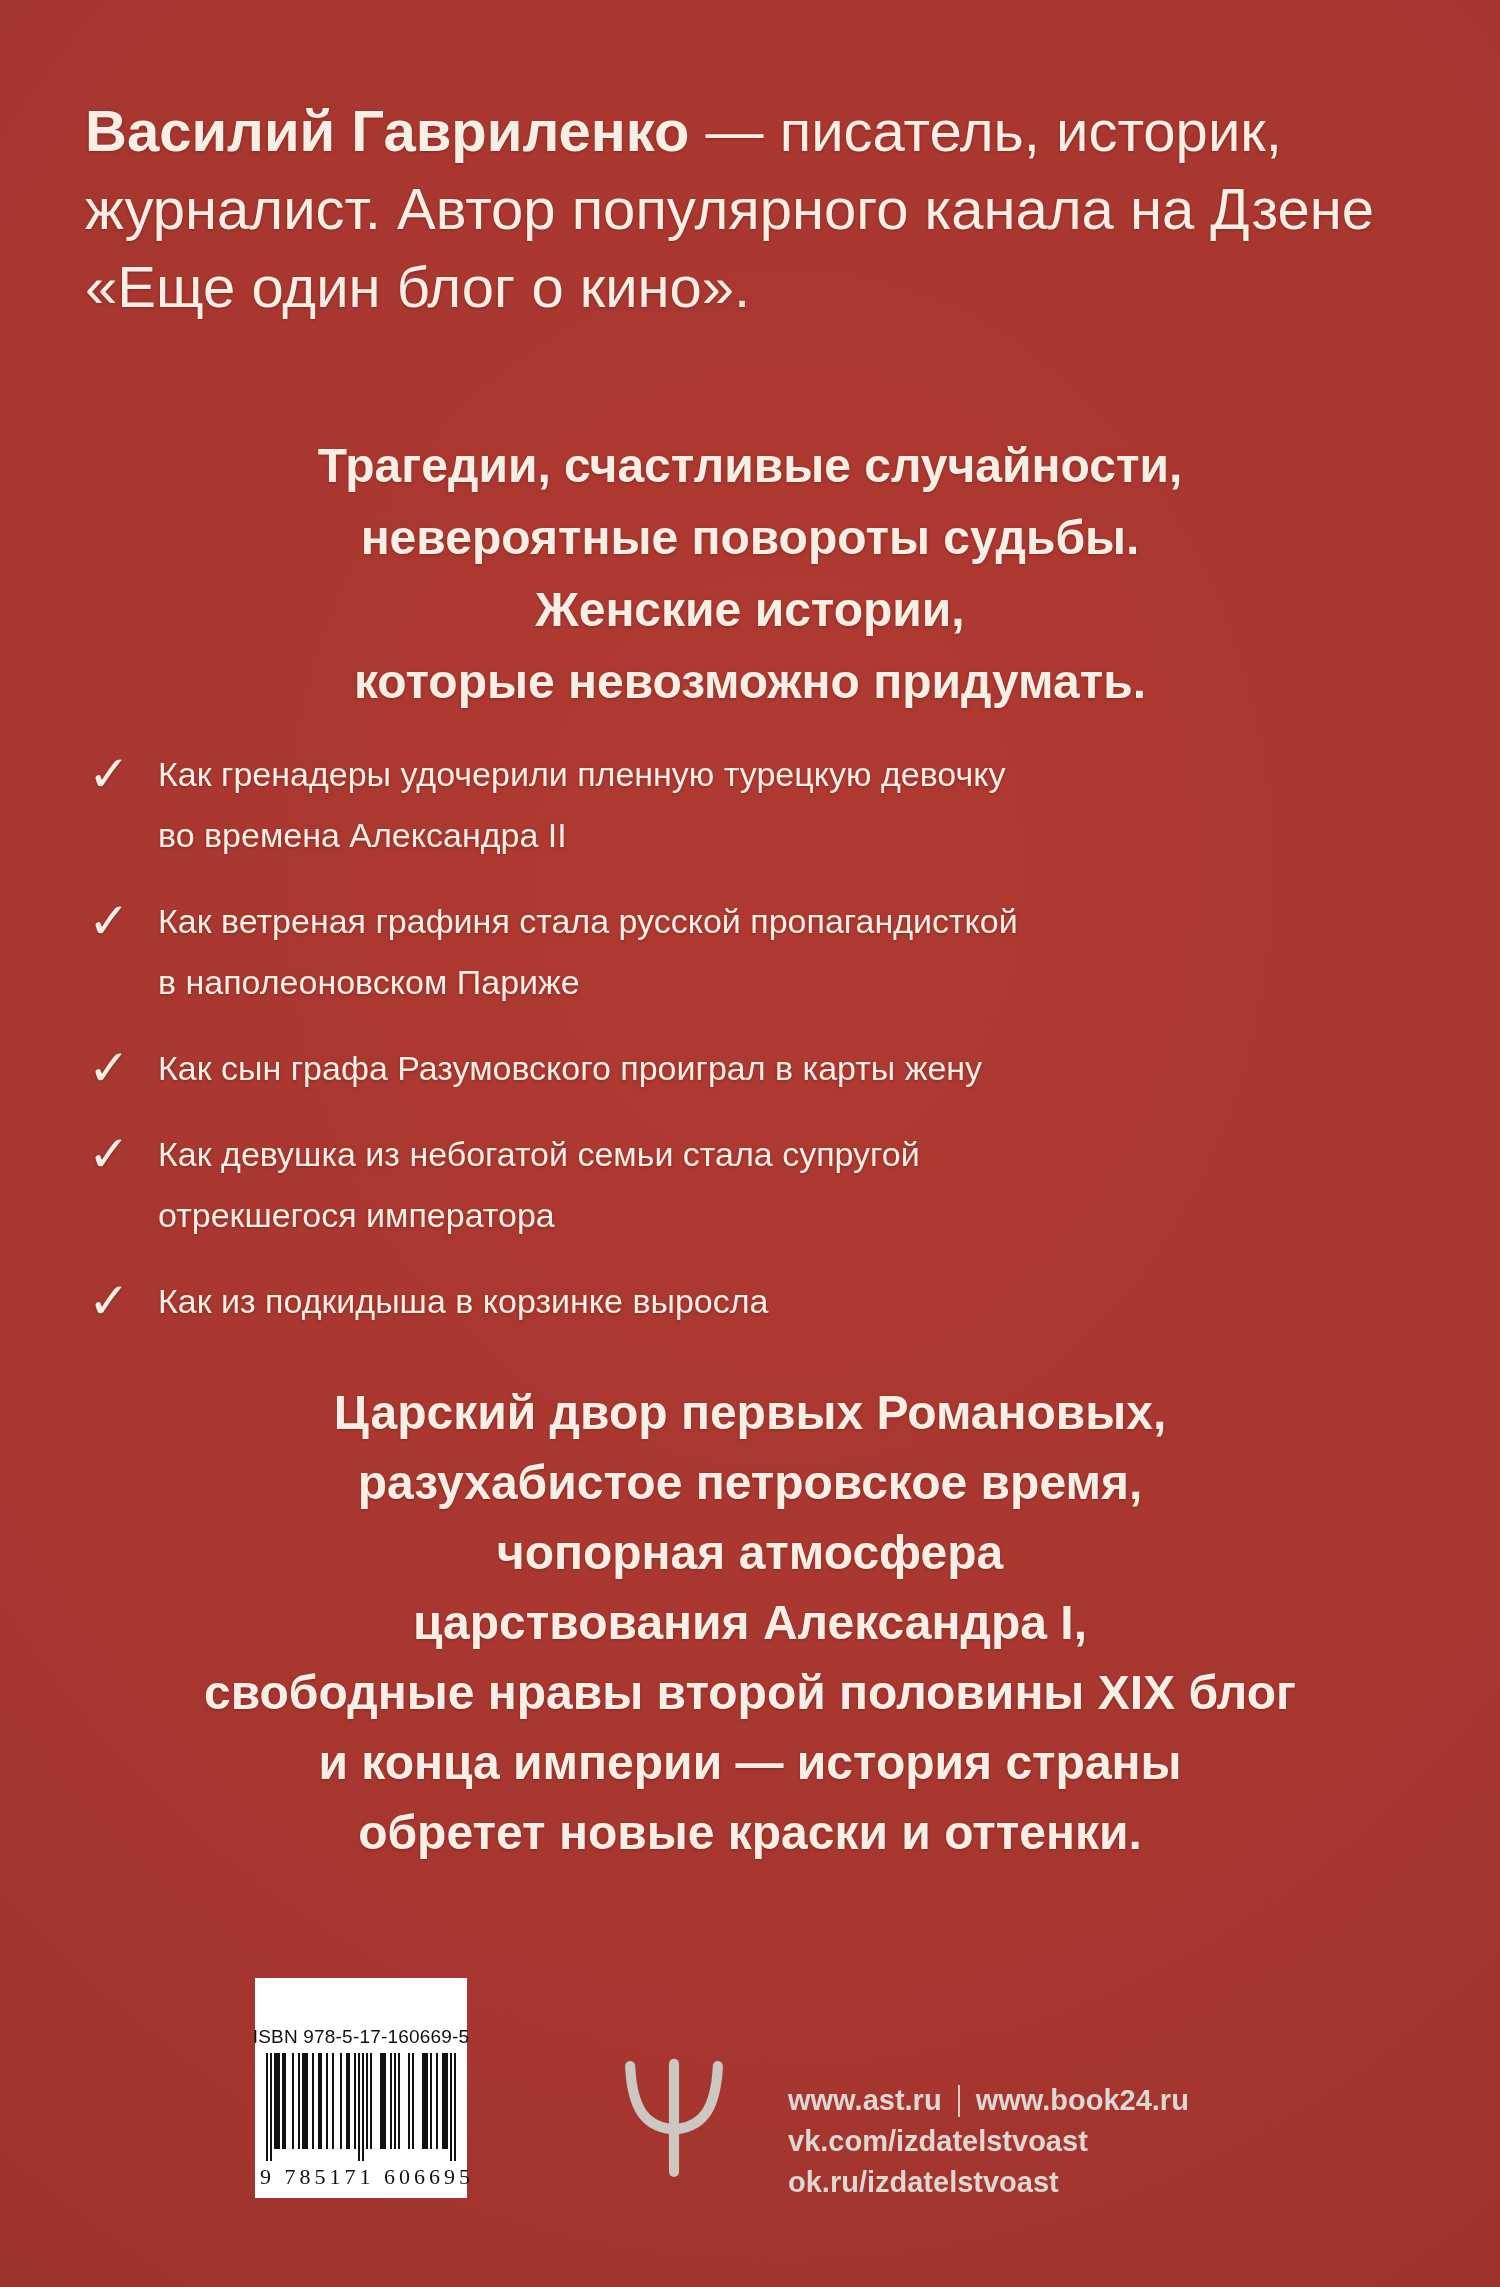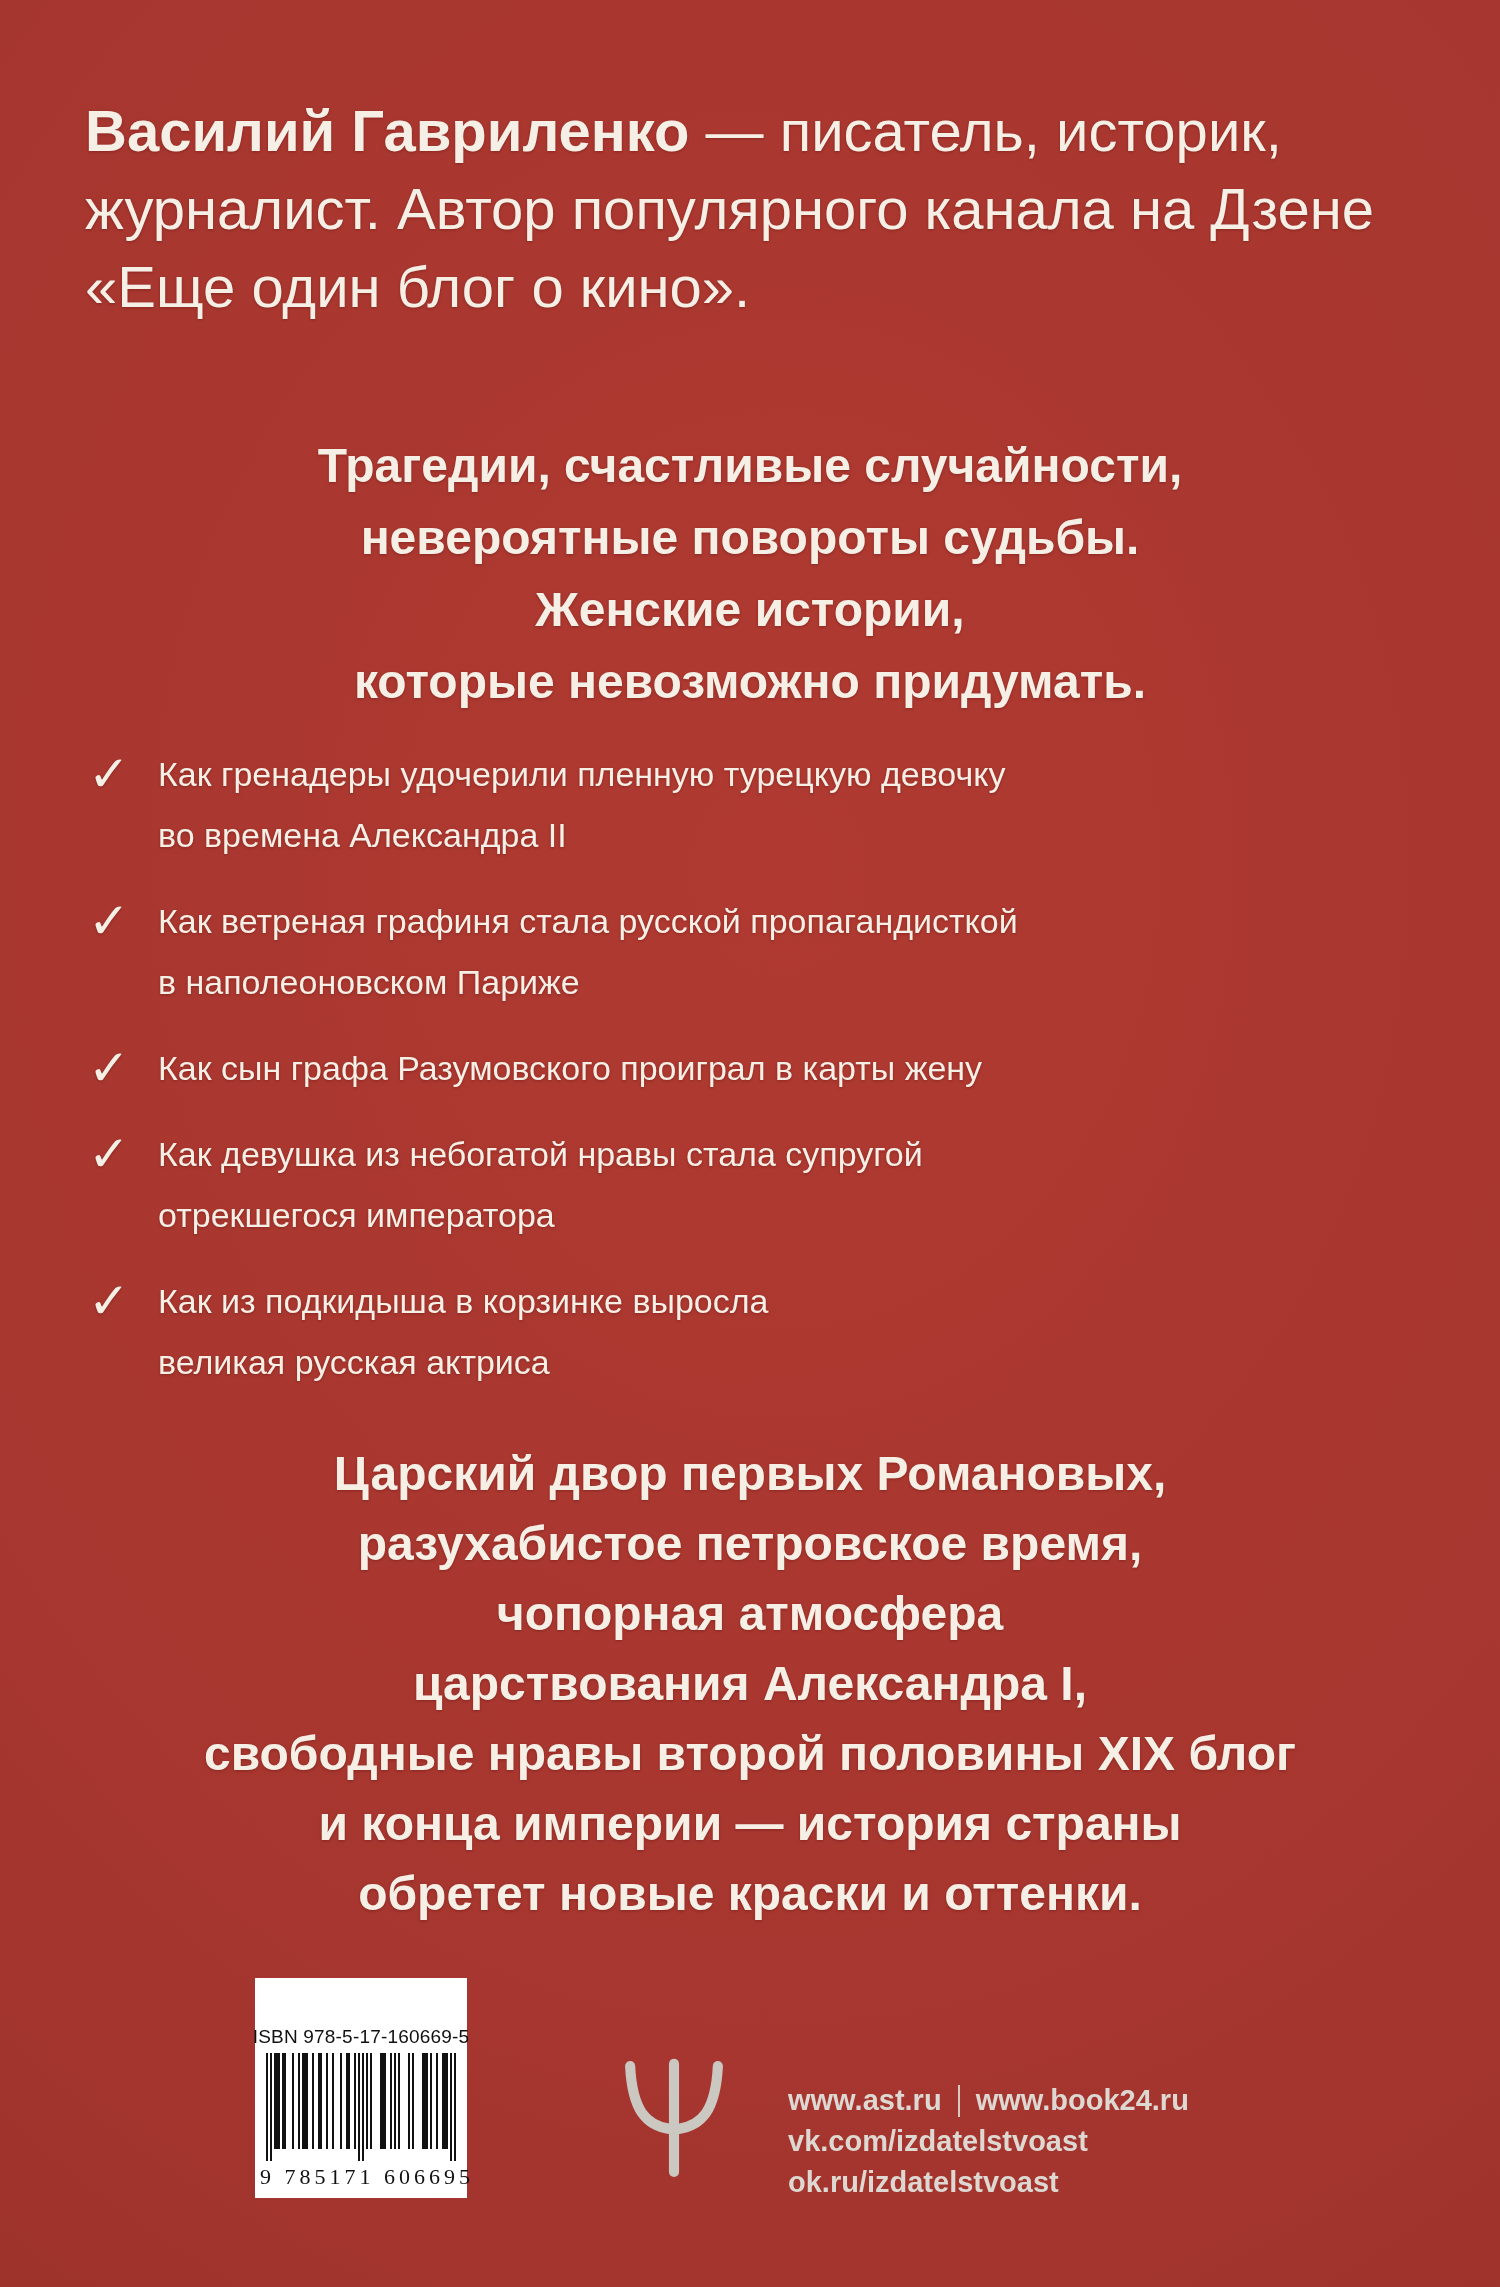--- a/index.html
+++ b/index.html
@@ -124,29 +124,28 @@
     <div class="bullet">
       <span class="check">✓</span>
       <div class="b-text">
         <div class="b-line">Как сын графа Разумовского проиграл в карты жену</div>
 
       </div>
     </div>
     <div class="bullet">
       <span class="check">✓</span>
       <div class="b-text">
-        <div class="b-line">Как девушка из небогатой нравы стала супругой</div>
+        <div class="b-line">Как девушка из небогатой семьи стала супругой</div>
         <div class="b-line">отрекшегося императора</div>
       </div>
     </div>
     <div class="bullet">
       <span class="check">✓</span>
       <div class="b-text">
         <div class="b-line">Как из подкидыша в корзинке выросла</div>
-        <div class="b-line">великая русская актриса</div>
       </div>
     </div>
   </div>
 
   <div class="outro main-text">
     <div>Царский двор первых Романовых,</div>
     <div>разухабистое петровское время,</div>
     <div>чопорная атмосфера</div>
     <div>царствования Александра I,</div>
     <div>свободные нравы второй половины XIX блог</div>

